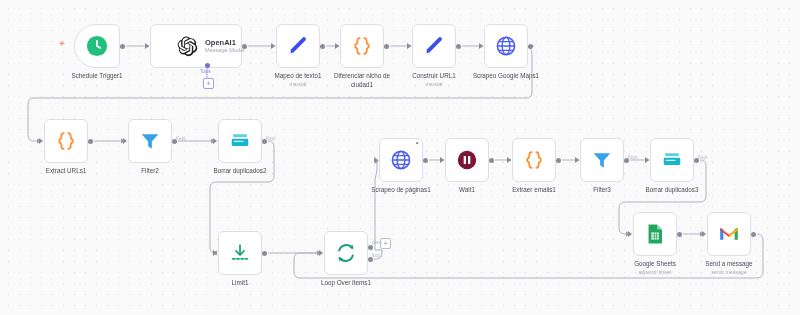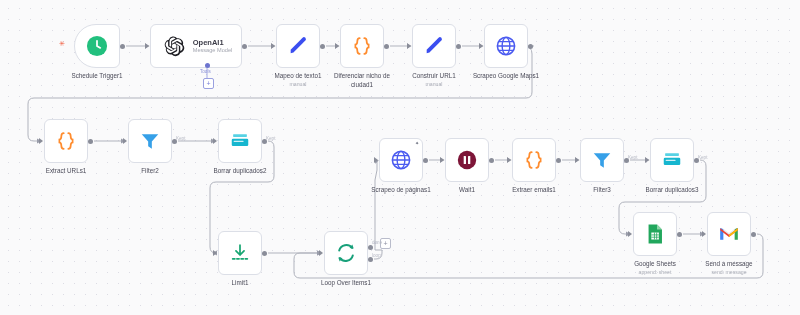--- a/index.html
+++ b/index.html
@@ -37,22 +37,22 @@
     justify-content: center;
     z-index: 5;
   }
   .node.trigger {
     border-radius: 22px 6px 6px 22px;
     width: 46px;
   }
   .node.wide {
     width: 92px;
     height: 44px;
-    justify-content: center;
-    padding-left: 3px;
+    justify-content: flex-start;
+    padding-left: 24px;
     gap: 6px;
   }
   .node-icon {
     display: flex;
     align-items: center;
     justify-content: center;
     width: 24px;
     height: 24px;
     flex: none;
   }

